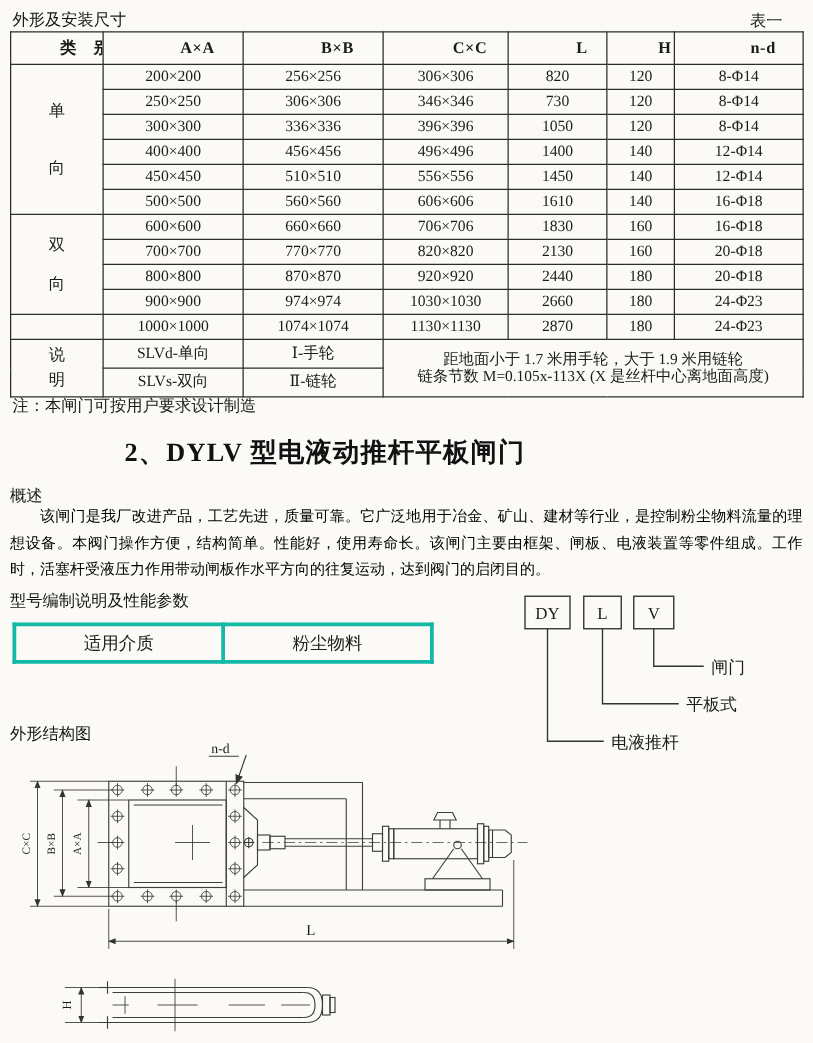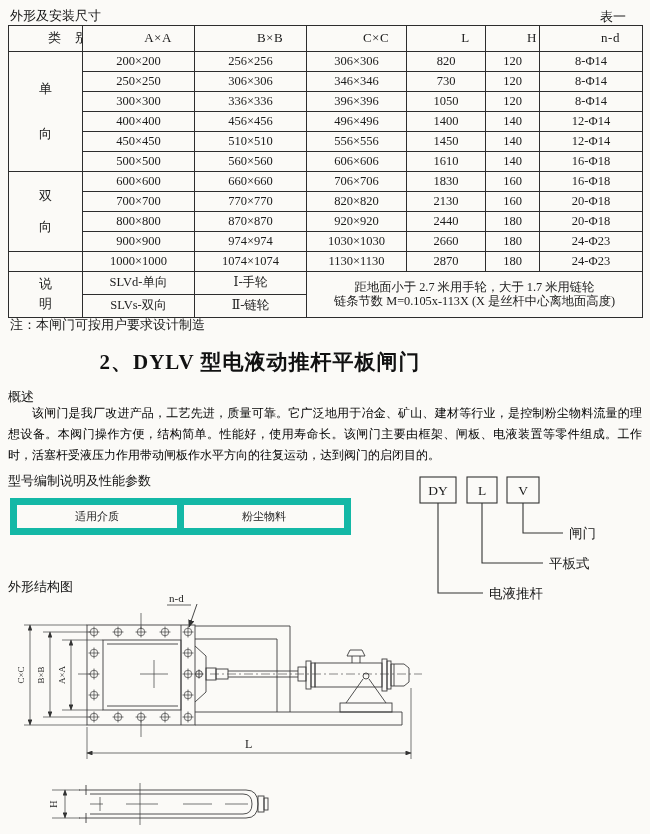--- a/index.html
+++ b/index.html
@@ -16,34 +16,34 @@
     font-family:"Liberation Sans","DejaVu Sans",sans-serif;
     font-weight:normal; font-size:13px; color:#141414;
   }
   
   table.dims { border-collapse:collapse; width:634px; table-layout:fixed; }
   .dims th,.dims td {
     border:1px solid #2d2d2d; text-align:center; vertical-align:middle;
     font-size:12.5px; height:20px; padding:0; line-height:1.1; color:#1b1b1b;
     overflow:hidden; white-space:nowrap;
   }
-  .dims th { height:26px; font-size:13px; font-weight:normal; letter-spacing:.5px;padding-left:39px; }
+  .dims th { height:26px; font-size:13px; font-weight:bold; letter-spacing:.5px;padding-left:39px; }
   .dims tr.noterow td { height:23px; }
   .cat-cell { position:relative; }
   .cat-inner {
     position:absolute; inset:0; display:flex; flex-direction:column;
     justify-content:space-evenly; align-items:center; font-size:13px;
   }
   .merged-note { line-height:1.5; }
   .merged-note div { font-size:12.3px; white-space:nowrap; }
   
   table.params { border-collapse:collapse; }
   .params td {
-    border:7px solid #14b8a6; width:167px; height:30px;
-    text-align:center; font-size:11px;
+    border:3px solid #14b8a6; width:167px; height:30px;
+    text-align:center; font-size:14px;
   }
   .doc-title {
     width:520px; text-align:center; font-size:21px; font-weight:bold;
     letter-spacing:1px; color:#111;
   }
   .para {
     width:634px; font-size:12px; line-height:21px; text-indent:2em;
     text-align:justify; color:#000000;font-family:Liberation Mono, monospace;
   }
   .tbl-ref { font-size:13px; }
@@ -186,21 +186,21 @@
         <tr class="noterow">
           <td rowspan="2" class="cat-cell">
             <div class="cat-inner">
               <span>说</span>
               <span>明</span>
             </div>
           </td>
           <td>SLVd-单向</td>
           <td>Ⅰ-手轮</td>
           <td colspan="4" rowspan="2" class="merged-note">
-            <div>距地面小于 2.7 米用手轮，大于 1.7 米用链轮</div>
+            <div>距地面小于 1.7 米用手轮，大于 1.9 米用链轮</div>
             <div>链条节数 M=0.105x-113X (X 是丝杆中心离地面高度)</div>
           </td>
         </tr>
         <tr class="noterow">
           <td>SLVs-双向</td>
           <td>Ⅱ-链轮</td>
         </tr>
       </tbody>
   </table>
 </div>

